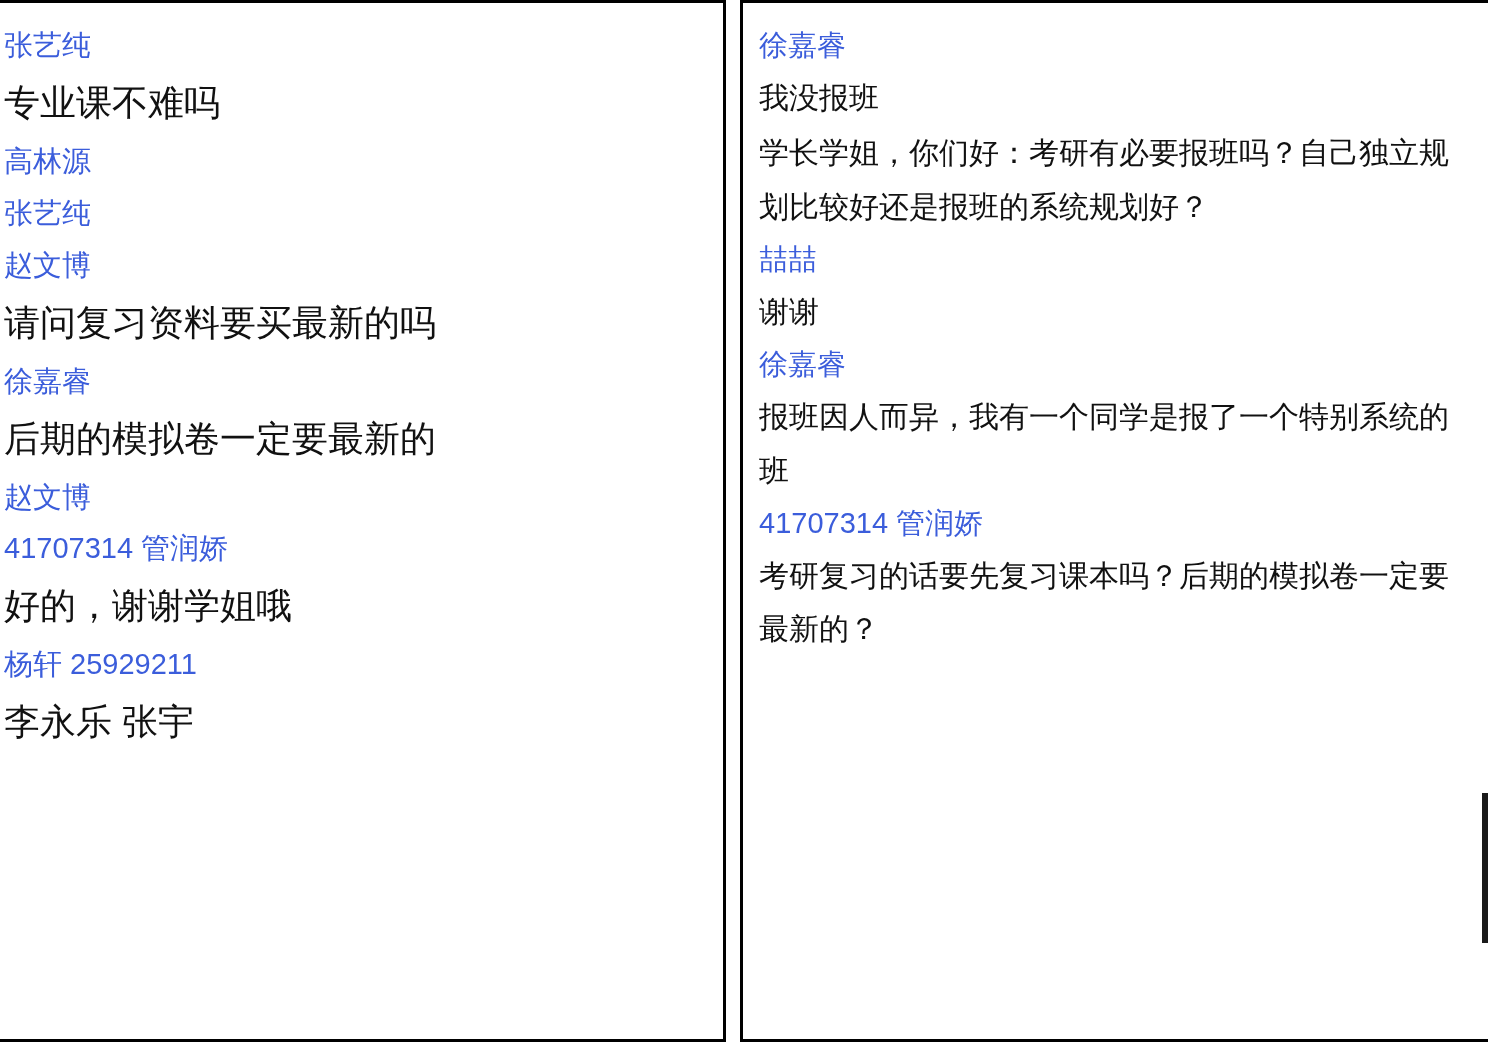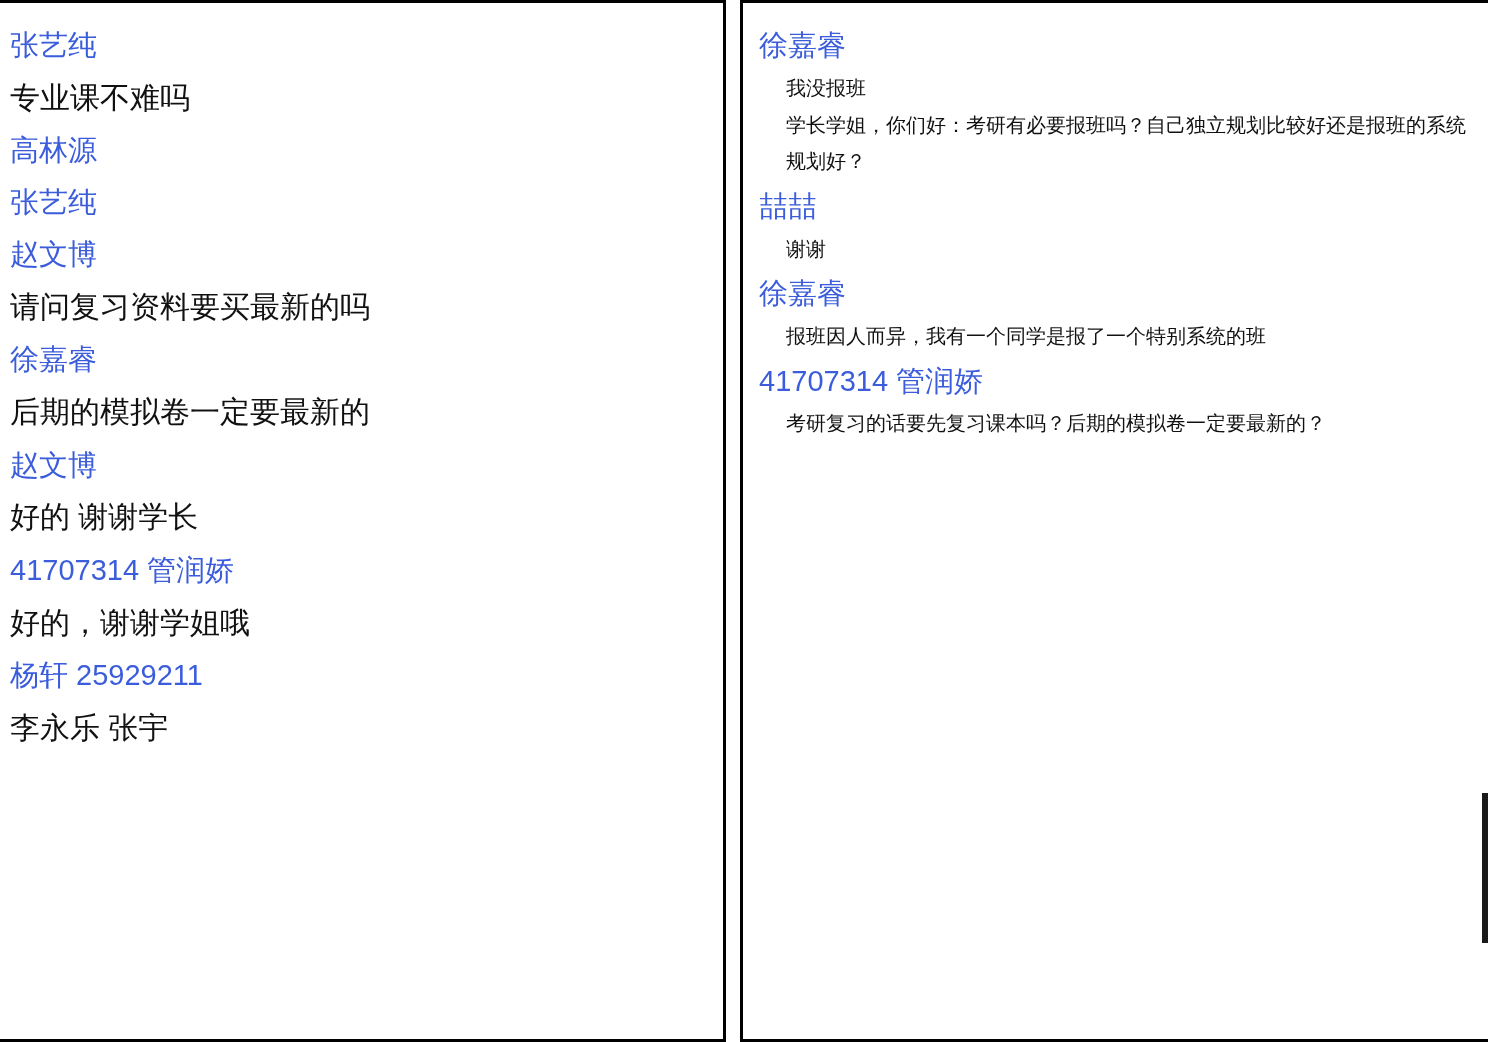--- a/index.html
+++ b/index.html
@@ -25,21 +25,21 @@
     position: relative;
     box-sizing: border-box;
     background: #ffffff;
     overflow: hidden;
   }
   .pane-left {
     width: 726px;
     height: 1042px;
     border: 3px solid #000000;
     border-left: none;
-    padding: 18px 16px 0 10px;
+    padding: 18px 16px 0 4px;
   }
   .pane-gap {
     width: 14px;
     height: 1042px;
     background: #ffffff;
   }
   .pane-right {
     width: 748px;
     height: 1042px;
     border: 3px solid #000000;
@@ -51,28 +51,28 @@
   }
   .sender {
     color: #3b5ddb;
     font-size: 29px;
     line-height: 1.72;
     margin: 0;
     white-space: pre-wrap;
   }
   .body-text {
     color: #111111;
-    font-size: 30px;
+    font-size: 36px;
     line-height: 1.78;
     margin: 0;
     white-space: pre-wrap;
     word-break: break-word;
   }
   .pane-right .sender { font-size: 29px; }
-  .pane-right .body-text { font-size: 20px; margin-left: 27px; }
+  .pane-right .body-text { font-size: 30px; }
   .scroll-mark {
     position: absolute;
     right: 0px;
     top: 790px;
     width: 6px;
     height: 150px;
     background: #1a1a1a;
   }
 </style>
 </head>
@@ -100,21 +100,20 @@
       <div class="body-text">请问复习资料要买最新的吗</div>
     </div>
 
     <div class="msg">
       <div class="sender">徐嘉睿</div>
       <div class="body-text">后期的模拟卷一定要最新的</div>
     </div>
 
     <div class="msg">
       <div class="sender">赵文博</div>
-      <div class="body-text">好的 谢谢学长</div>
     </div>
 
     <div class="msg">
       <div class="sender">41707314 管润娇</div>
       <div class="body-text">好的，谢谢学姐哦</div>
     </div>
 
     <div class="msg">
       <div class="sender">杨轩 25929211</div>
       <div class="body-text">李永乐 张宇</div>

